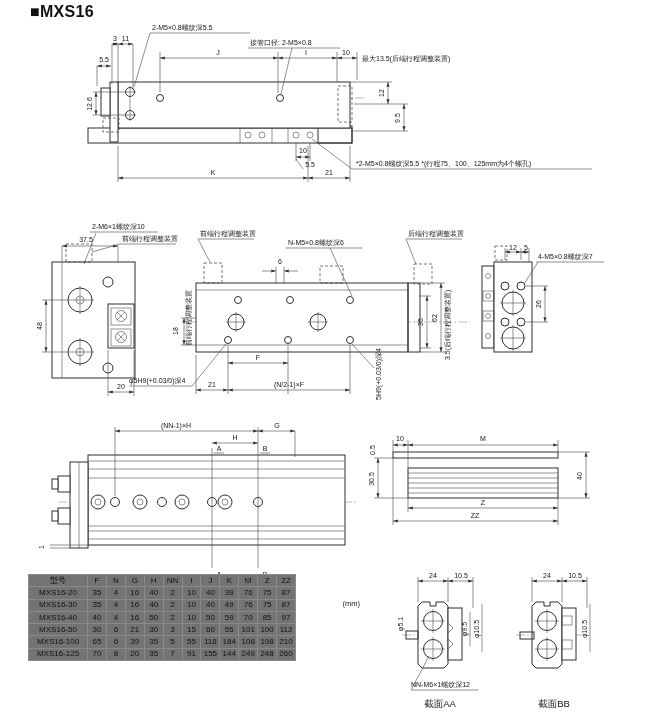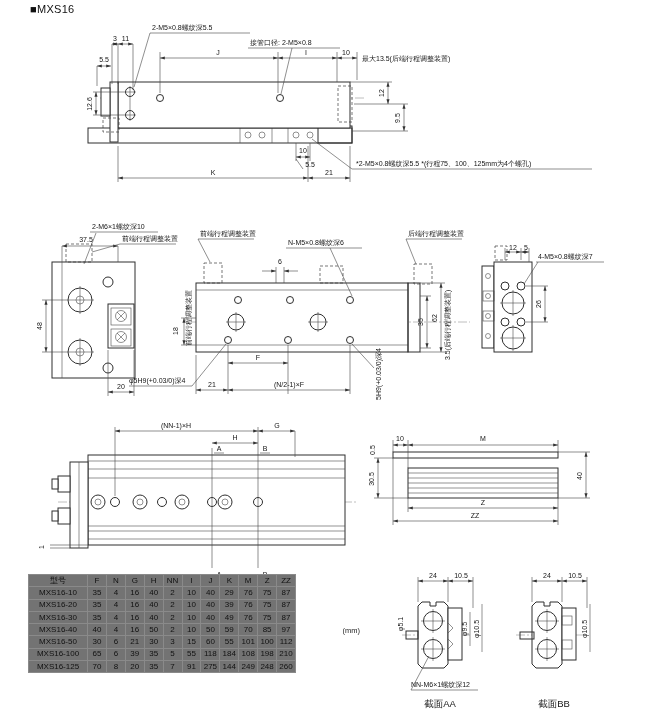--- a/index.html
+++ b/index.html
@@ -1,19 +1,19 @@
 <!DOCTYPE html>
 <html><head>
 <meta charset="utf-8">
 <style>
   html,body{margin:0;padding:0;background:#fff;}
   .page{position:relative;width:670px;height:726px;background:#fff;overflow:hidden;
         font-family:"Liberation Sans",sans-serif;color:#111;}
-  .title{position:absolute;left:30px;top:3px;font-size:11px;font-weight:400;letter-spacing:.3px;}
-  .units{position:absolute;left:300px;top:626px;width:60px;text-align:right;font-size:7.5px;color:#222;}
+  .title{position:absolute;left:30px;top:3px;font-size:16px;font-weight:700;letter-spacing:.3px;}
+  .units{position:absolute;left:300px;top:599px;width:60px;text-align:right;font-size:7.5px;color:#222;}
   svg{position:absolute;left:0;top:0;}
   svg text{font-family:"Liberation Sans",sans-serif;font-size:7px;fill:#141414;text-anchor:middle;}
   svg text.ts{text-anchor:start;}
   svg text.cap{font-size:9.5px;}
   .ol{fill:#fff;stroke:#2e2e2e;stroke-width:1;}
   .ol2{fill:none;stroke:#2e2e2e;stroke-width:1;}
   .thin{fill:none;stroke:#4a4a4a;stroke-width:.6;}
   .dash{fill:none;stroke:#3c3c3c;stroke-width:.7;stroke-dasharray:3 2;}
   .cl{fill:none;stroke:#8a8a8a;stroke-width:.55;stroke-dasharray:9 2 2 2;}
   .dim{fill:none;stroke:#444;stroke-width:.6;}
@@ -435,34 +435,20 @@
           <th>I</th>
           <th>J</th>
           <th>K</th>
           <th>M</th>
           <th>Z</th>
           <th>ZZ</th>
         </tr>
     </thead>
     <tbody id="t-body">
         <tr>
-          <td>MXS16-10</td>
-          <td>35</td>
-          <td>4</td>
-          <td>16</td>
-          <td>40</td>
-          <td>2</td>
-          <td>10</td>
-          <td>40</td>
-          <td>29</td>
-          <td>76</td>
-          <td>75</td>
-          <td>87</td>
-        </tr>
-        <tr>
           <td>MXS16-20</td>
           <td>35</td>
           <td>4</td>
           <td>16</td>
           <td>40</td>
           <td>2</td>
           <td>10</td>
           <td>40</td>
           <td>39</td>
           <td>76</td>
@@ -526,21 +512,21 @@
           <td>210</td>
         </tr>
         <tr>
           <td>MXS16-125</td>
           <td>70</td>
           <td>8</td>
           <td>20</td>
           <td>35</td>
           <td>7</td>
           <td>91</td>
-          <td>275</td>
+          <td>155</td>
           <td>144</td>
           <td>249</td>
           <td>248</td>
           <td>260</td>
         </tr>
       </tbody>
   </table>
 </div>
 
 </body></html>

